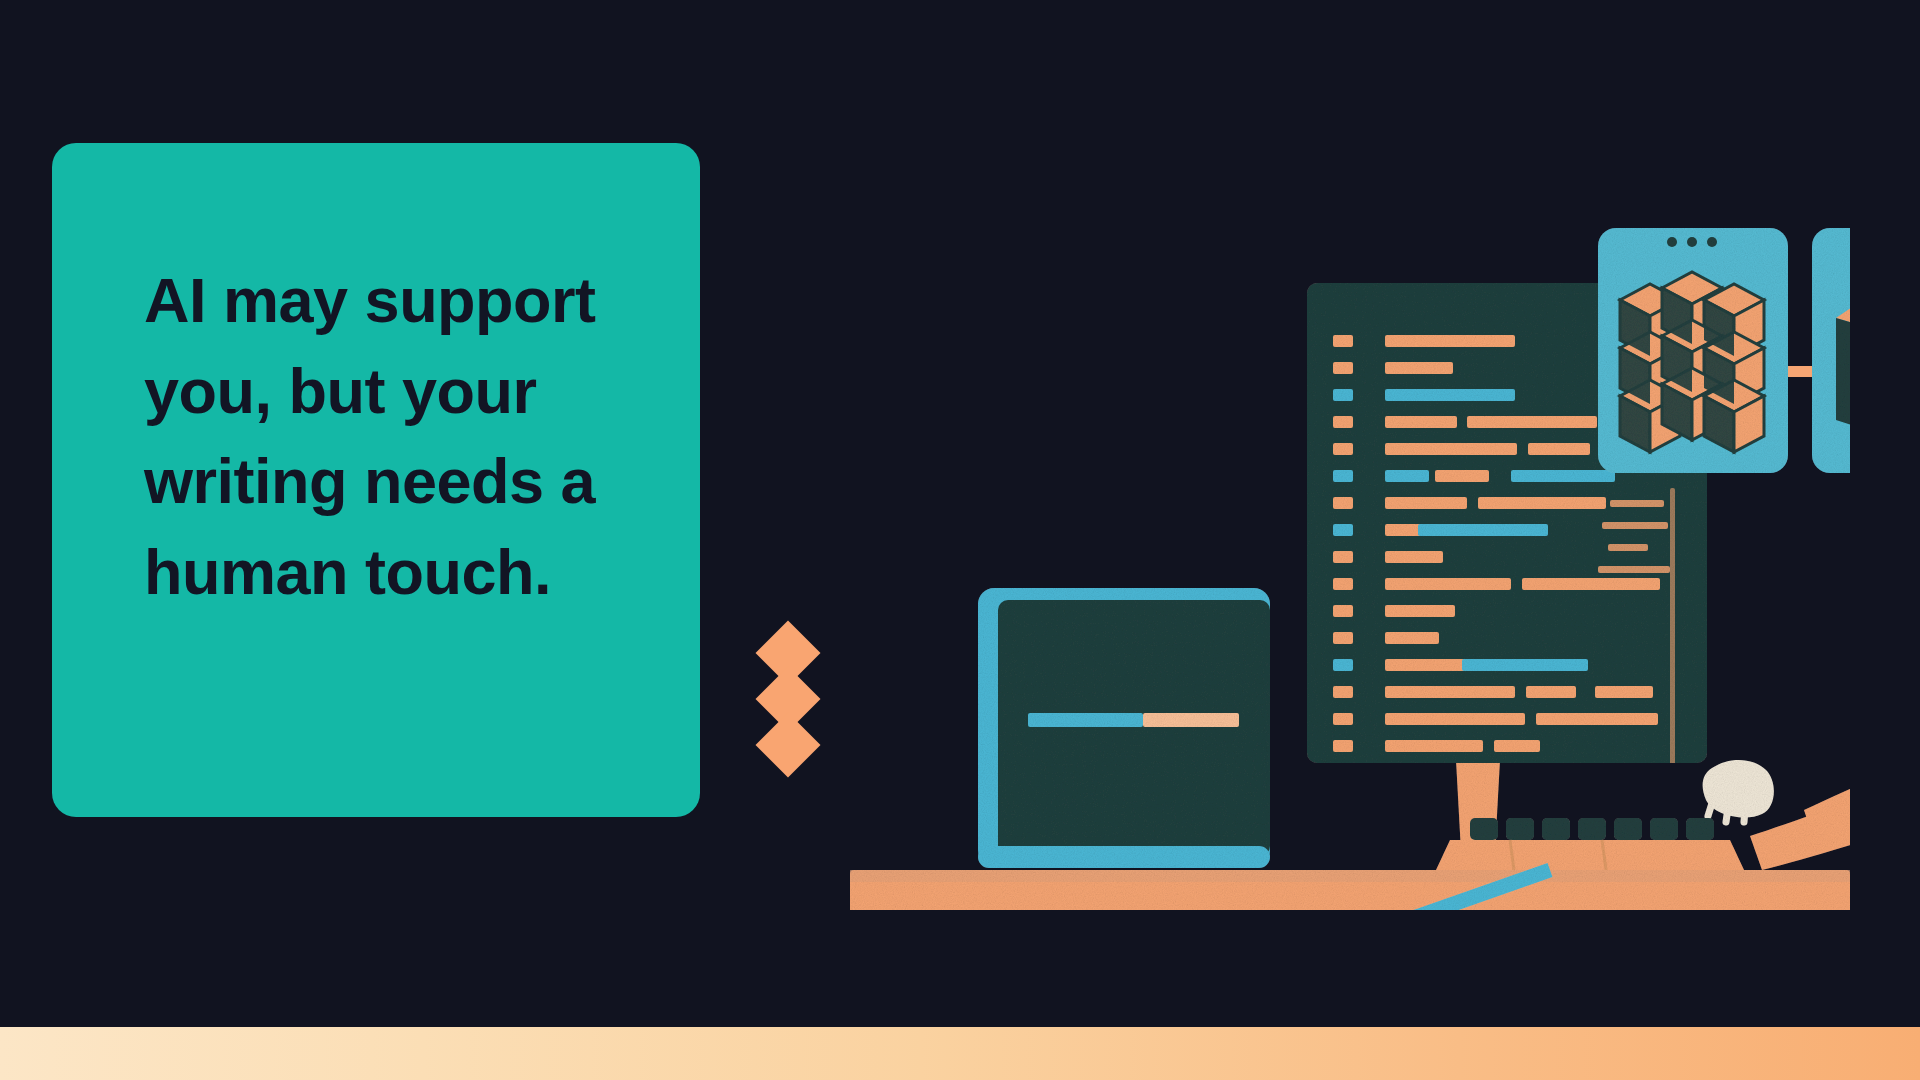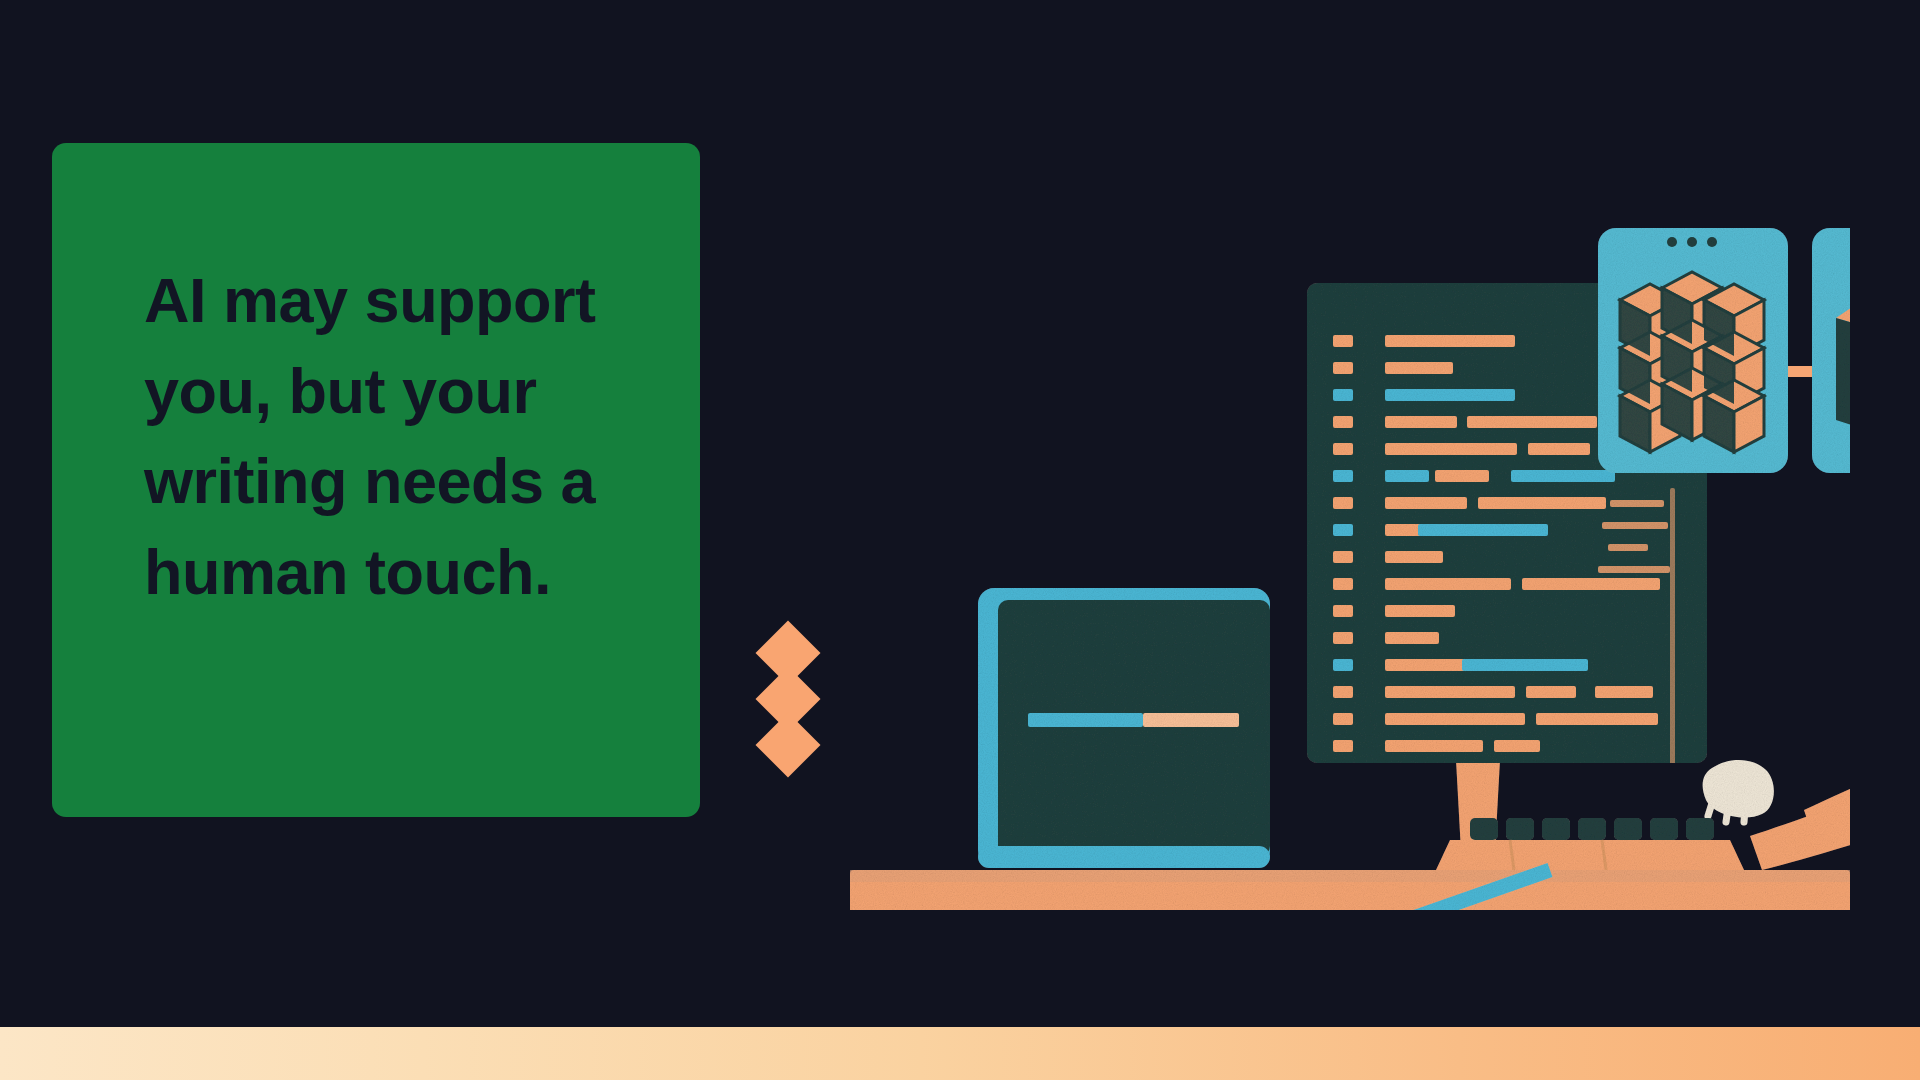--- a/index.html
+++ b/index.html
@@ -8,21 +8,21 @@
     background:#111320;
     font-family:"Liberation Sans", sans-serif;
     overflow:hidden;
     position:relative;
   }
   .stage { position:absolute; inset:0; }
 
   
   .quote-card{
     position:absolute; left:52px; top:143px; width:648px; height:674px;
-    background:#15803d; border-radius:14px;
+    background:#14b8a6; border-radius:24px;
   }
   .quote-text{
     position:absolute; left:92px; top:112px; width:500px;
     font-size:63px; line-height:1.44; font-weight:700;
     letter-spacing:-0.5px; color:#121524;
   }
 
   
   .diamonds{ position:absolute; left:757px; top:630px; width:62px; height:140px; }
   .diamond{

